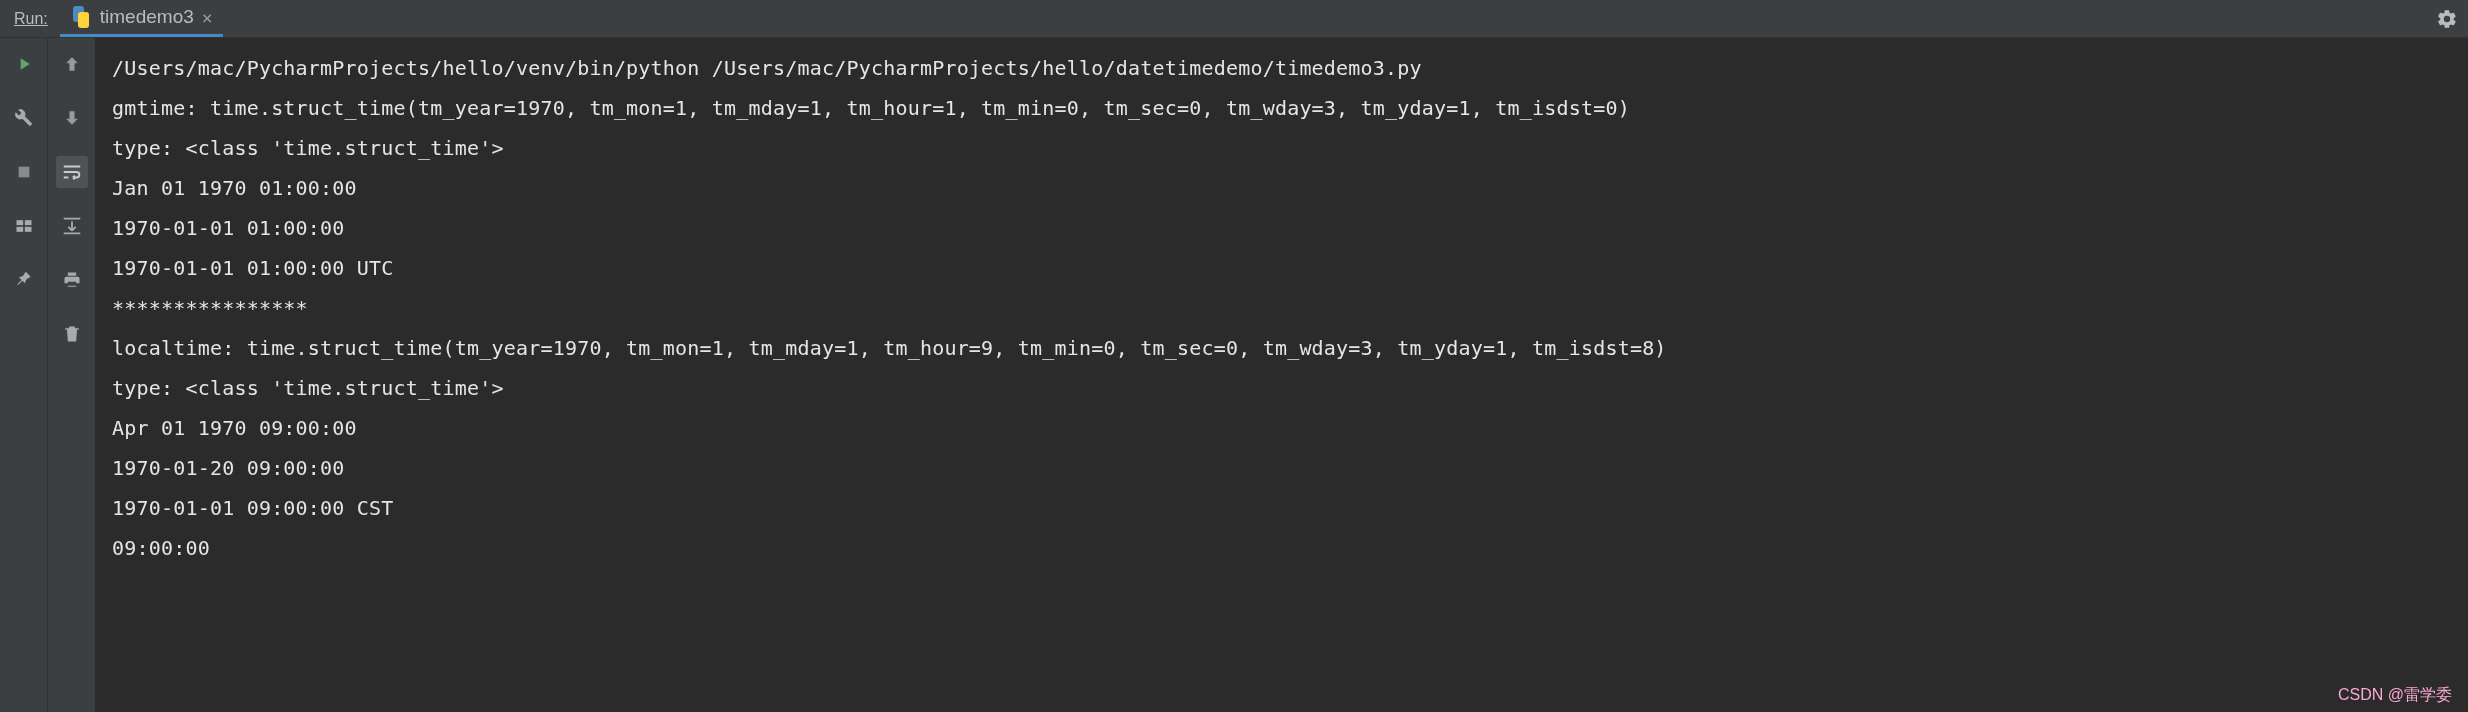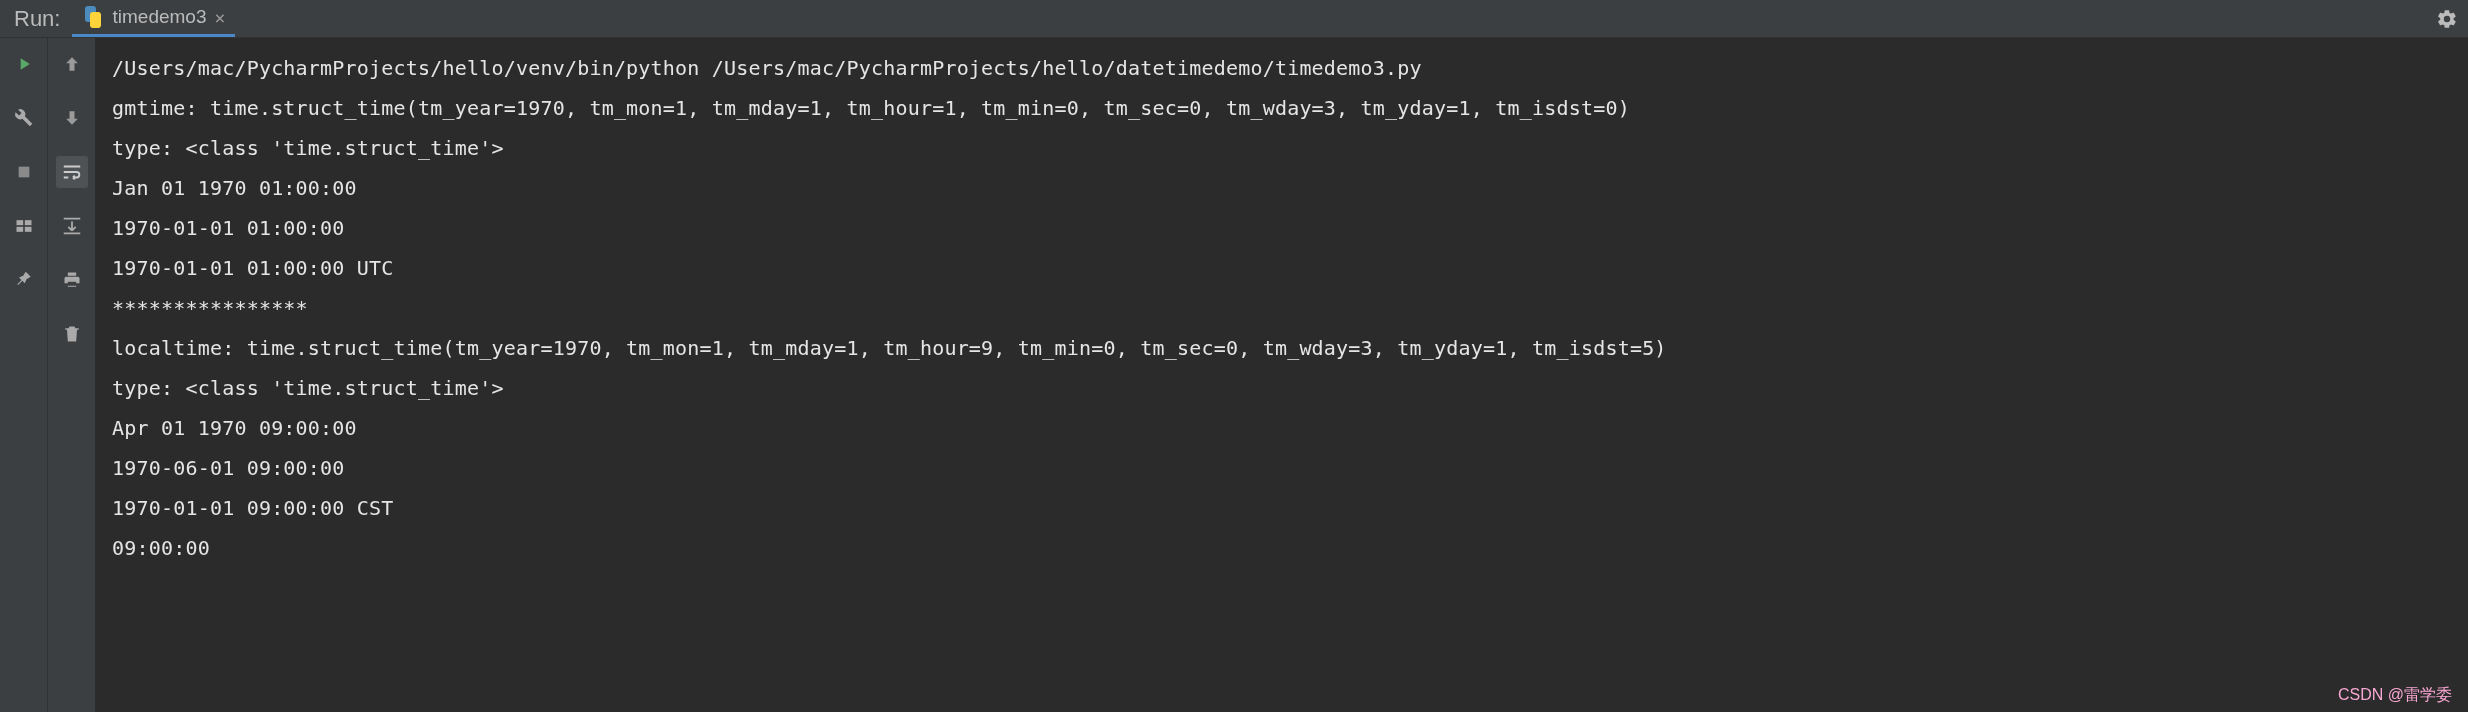--- a/index.html
+++ b/index.html
@@ -13,23 +13,24 @@
   .top-bar {
     height: 38px;
     background: #3c3f41;
     border-bottom: 1px solid #323232;
     display: flex;
     align-items: center;
     position: relative;
   }
   .run-label {
     font-family: -apple-system, "Segoe UI", sans-serif;
-    font-size: 22px;
+    font-size: 16px;
     color: #bbbbbb;
     padding: 0 12px 0 14px;
+    text-decoration: underline;
   }
   .tab {
     display: flex;
     align-items: center;
     height: 100%;
     padding: 0 10px;
     border-bottom: 3px solid #4a88c7;
     gap: 8px;
     text-align: center;
   }
@@ -191,22 +192,22 @@
   </div>
 
   <div class="console">
     <div class="line">/Users/mac/PycharmProjects/hello/venv/bin/python /Users/mac/PycharmProjects/hello/datetimedemo/timedemo3.py</div>
     <div class="line">gmtime: time.struct_time(tm_year=1970, tm_mon=1, tm_mday=1, tm_hour=1, tm_min=0, tm_sec=0, tm_wday=3, tm_yday=1, tm_isdst=0)</div>
     <div class="line">type: &lt;class 'time.struct_time'&gt;</div>
     <div class="line">Jan 01 1970 01:00:00</div>
     <div class="line">1970-01-01 01:00:00</div>
     <div class="line">1970-01-01 01:00:00 UTC</div>
     <div class="line">****************</div>
-    <div class="line">localtime: time.struct_time(tm_year=1970, tm_mon=1, tm_mday=1, tm_hour=9, tm_min=0, tm_sec=0, tm_wday=3, tm_yday=1, tm_isdst=5)</div>
+    <div class="line">localtime: time.struct_time(tm_year=1970, tm_mon=1, tm_mday=1, tm_hour=9, tm_min=0, tm_sec=0, tm_wday=3, tm_yday=1, tm_isdst=8)</div>
     <div class="line">type: &lt;class 'time.struct_time'&gt;</div>
     <div class="line">Apr 01 1970 09:00:00</div>
-    <div class="line">1970-06-01 09:00:00</div>
+    <div class="line">1970-01-20 09:00:00</div>
     <div class="line">1970-01-01 09:00:00 CST</div>
     <div class="line">09:00:00</div>
   </div>
 
   <div class="watermark">CSDN @雷学委</div>
 </div>
 
 </body></html>

